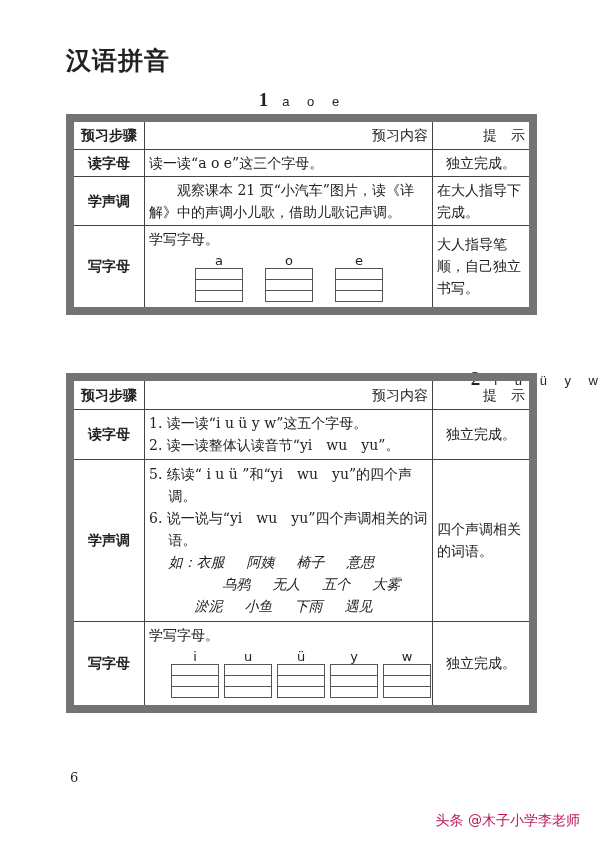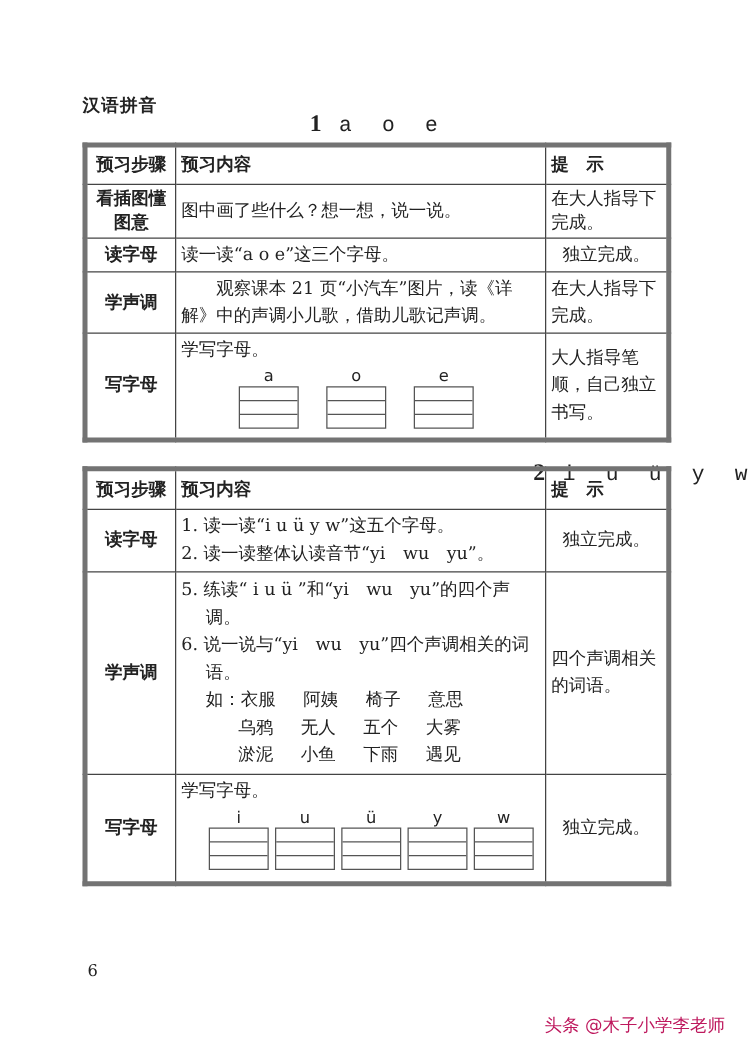--- a/index.html
+++ b/index.html
@@ -1,59 +1,54 @@
 <!DOCTYPE html>
 <html><head>
 <meta charset="utf-8">
 <style>
   html,body{margin:0;padding:0;background:#fff;}
   body{width:600px;height:841px;position:relative;overflow:hidden;color:#222;font-family:"DejaVu Serif",serif;}
-  .title{position:absolute;left:66px;top:76px;font-size:14px;font-weight:bold;letter-spacing:1px;}
+  .title{position:absolute;left:66px;top:44px;font-size:25px;font-weight:bold;letter-spacing:1px;}
   .lesson{position:absolute;left:0;width:600px;text-align:center;font-size:19px;}
   .lesson .num{font-weight:bold;font-family:"Liberation Serif",serif;margin-right:14px;}
-  .lesson .letters{font-family:Liberation Mono, monospace;font-weight:normal;letter-spacing:2px;word-spacing:10px;font-size:17px;}
-  table.t{position:absolute;left:66px;width:471px;border-collapse:collapse;border:4px solid #737373;table-layout:fixed;}
+  .lesson .letters{font-family:Liberation Sans, sans-serif;font-weight:normal;letter-spacing:2px;word-spacing:10px;font-size:13px;}
+  table.t{position:absolute;left:66px;width:471px;border-collapse:collapse;border:8px solid #737373;table-layout:fixed;}
   table.t td{border:1px solid #444;padding:2px 4px;font-size:14px;line-height:22px;vertical-align:middle;}
   .c1{width:62px;text-align:center;font-family:"DejaVu Sans",sans-serif;font-weight:bold;font-size:14px;}
   .c3{width:88px;}
-  .hd{text-align:left;font-family:"DejaVu Sans",sans-serif;font-weight:bold;}
+  .hd{text-align:right;font-family:"DejaVu Sans",sans-serif;font-weight:normal;}
   .ind{text-indent:2em;}
   .center{text-align:center;margin-left:40px;}
   .boxes{display:flex;gap:10px;padding-left:40px;margin-top:4px;}
   .box{display:flex;flex-direction:column;align-items:center;}
   .box .lt{font-family:"DejaVu Sans",sans-serif;font-size:13px;line-height:14px;}
   .grid{width:46px;height:32px;border:1px solid #555;background:
      linear-gradient(#555,#555) 0 10px/100% 1px no-repeat,
      linear-gradient(#555,#555) 0 21px/100% 1px no-repeat;}
   .list div{padding-left:1.4em;text-indent:-1.4em;}
-  .words{padding-left:1.4em;}
+  .words{padding-left:1.4em;font-style:italic;}
   .words span{display:inline-block;width:50px;}
   .page{position:absolute;left:70px;top:770px;font-size:13px;}
   .wm{position:absolute;right:20px;top:812px;font-size:14px;font-family:"DejaVu Sans",sans-serif;color:#be185d;}
 </style>
 </head>
 <body>
 
 <div class="title">汉语拼音</div>
 
 <div class="lesson" style="top:88px;">
   <span class="num">1</span><span class="letters">a o e</span>
 </div>
 
 <table class="t" style="top:114px;">
   <tbody>
       <tr style="height:31px;">
     <td class="c1">预习步骤</td>
     <td class="hd">预习内容</td>
     <td class="c3 hd">提　示</td>
-  </tr>
-  <tr style="height:41px;">
-    <td class="c1" style="line-height:19px;">看插图懂图意</td>
-    <td>图中画了些什么？想一想，说一说。</td>
-    <td class="c3" style="line-height:19px;">在大人指导下完成。</td>
   </tr>
   <tr style="height:26px;">
     <td class="c1">读字母</td>
     <td>读一读“a o e”这三个字母。</td>
     <td class="c3 center">独立完成。</td>
   </tr>
   <tr style="height:48px;">
     <td class="c1">学声调</td>
     <td class="ind">观察课本 21 页“小汽车”图片，读《详解》中的声调小儿歌，借助儿歌记声调。</td>
     <td class="c3">在大人指导下完成。</td>
@@ -101,21 +96,21 @@
     </td>
     <td class="c3 center">独立完成。</td>
   </tr>
   <tr style="height:162px;">
     <td class="c1">学声调</td>
     <td class="list">
       <div>5. 练读“ i u ü ”和“yi　wu　yu”的四个声调。</div>
       <div>6. 说一说与“yi　wu　yu”四个声调相关的词语。</div>
       <div class="words">
         <div style="padding-left:0;text-indent:0;"><span style="width:auto">如：</span><span>衣服</span><span>阿姨</span><span>椅子</span><span>意思</span></div>
-        <div style="padding-left:26px;text-indent:0;"><span>乌鸦</span><span>无人</span><span>五个</span><span>大雾</span></div>
+        <div style="padding-left:26px;text-indent:0;text-align:center;"><span>乌鸦</span><span>无人</span><span>五个</span><span>大雾</span></div>
         <div style="padding-left:26px;text-indent:0;"><span>淤泥</span><span>小鱼</span><span>下雨</span><span>遇见</span></div>
       </div>
     </td>
     <td class="c3">四个声调相关的词语。</td>
   </tr>
   <tr style="height:88px;">
     <td class="c1">写字母</td>
     <td style="vertical-align:top;">
       <div>学写字母。</div>
       <div class="boxes" style="padding-left:22px;gap:5px;">

